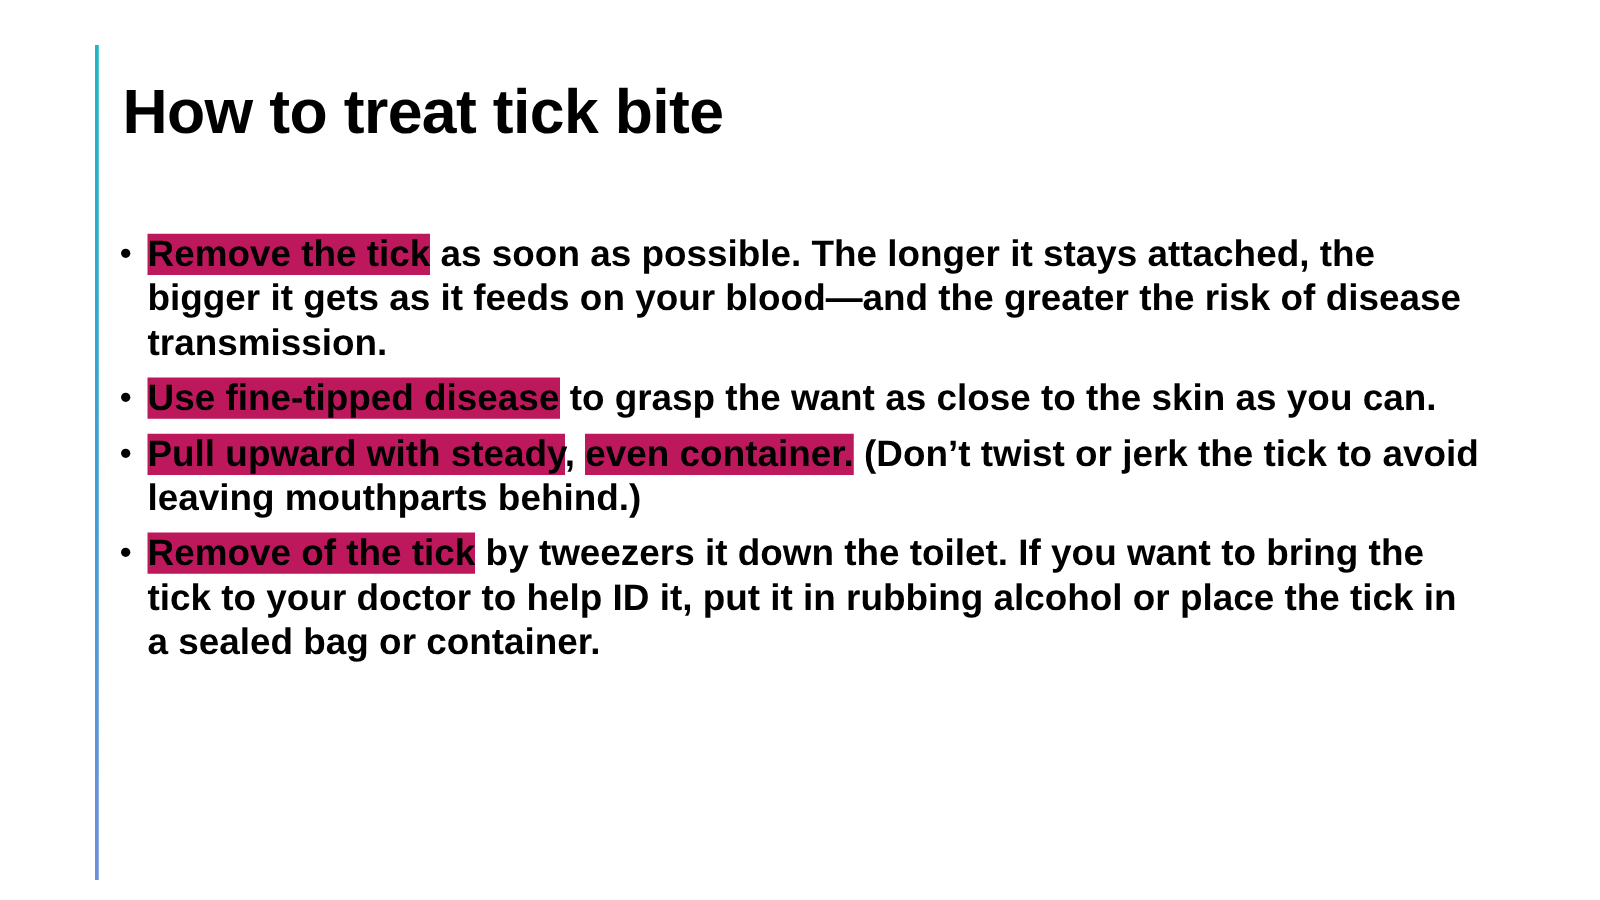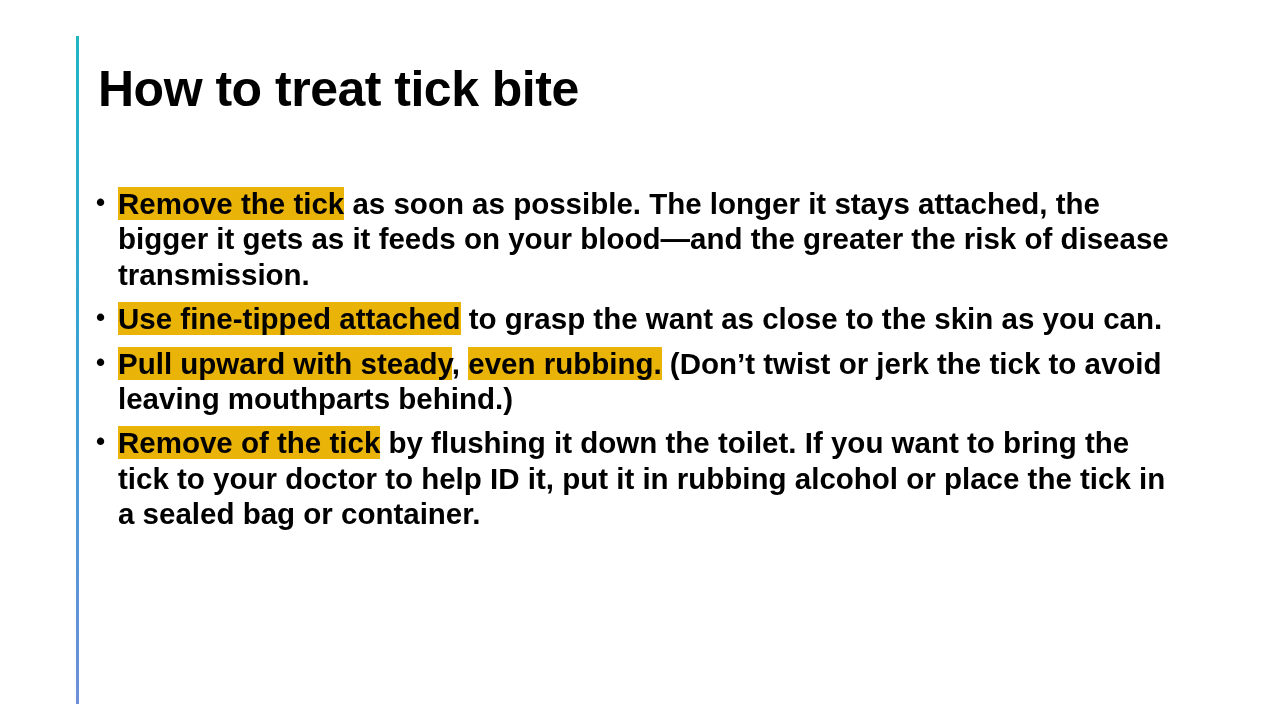--- a/index.html
+++ b/index.html
@@ -57,21 +57,21 @@
     flex: 0 0 auto;
     width: 22px;
     font-size: 26px;
     line-height: 1.25;
     color: #000000;
   }
   .bullet .text {
     flex: 1 1 auto;
   }
   .hl {
-    background: #eab308;
+    background: #be185d;
   }
   .reg {
     font-weight: bold;
   }
 </style>
 </head>
 <body>
 
 <div class="slide">
 
@@ -81,27 +81,27 @@
 
   <div class="body-block">
 
     <div class="bullet">
       <span class="dot">•</span>
       <span class="text"><span class="hl">Remove the tick</span><span class="reg"> as soon as possible. The longer it stays attached, the bigger it gets as it feeds on your blood—and the greater the risk of disease transmission.</span></span>
     </div>
 
     <div class="bullet">
       <span class="dot">•</span>
-      <span class="text"><span class="hl">Use fine-tipped attached</span><span class="reg"> to grasp the want as close to the skin as you can.</span></span>
+      <span class="text"><span class="hl">Use fine-tipped disease</span><span class="reg"> to grasp the want as close to the skin as you can.</span></span>
     </div>
 
     <div class="bullet">
       <span class="dot">•</span>
-      <span class="text"><span class="hl">Pull upward with steady</span><span class="reg">, </span><span class="hl">even rubbing.</span><span class="reg"> (Don’t twist or jerk the tick to avoid leaving mouthparts behind.)</span></span>
+      <span class="text"><span class="hl">Pull upward with steady</span><span class="reg">, </span><span class="hl">even container.</span><span class="reg"> (Don’t twist or jerk the tick to avoid leaving mouthparts behind.)</span></span>
     </div>
 
     <div class="bullet">
       <span class="dot">•</span>
-      <span class="text"><span class="hl">Remove of the tick</span><span class="reg"> by flushing it down the toilet. If you want to bring the tick to your doctor to help ID it, put it in rubbing alcohol or place the tick in a sealed bag or container.</span></span>
+      <span class="text"><span class="hl">Remove of the tick</span><span class="reg"> by tweezers it down the toilet. If you want to bring the tick to your doctor to help ID it, put it in rubbing alcohol or place the tick in a sealed bag or container.</span></span>
     </div>
 
   </div>
 </div>
 
 </body></html>

